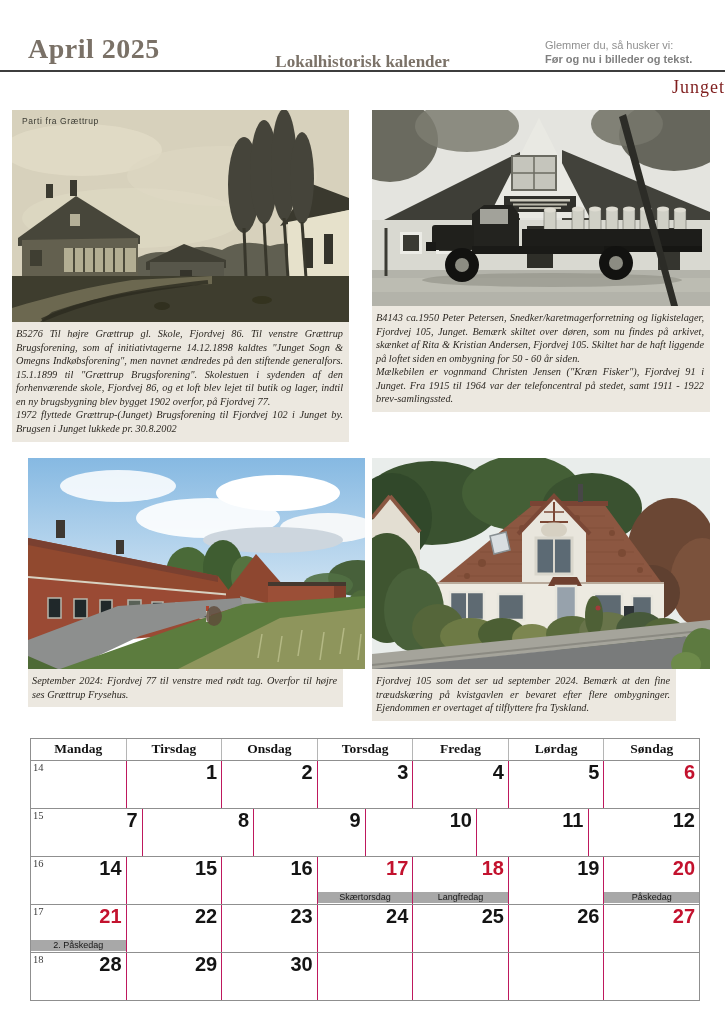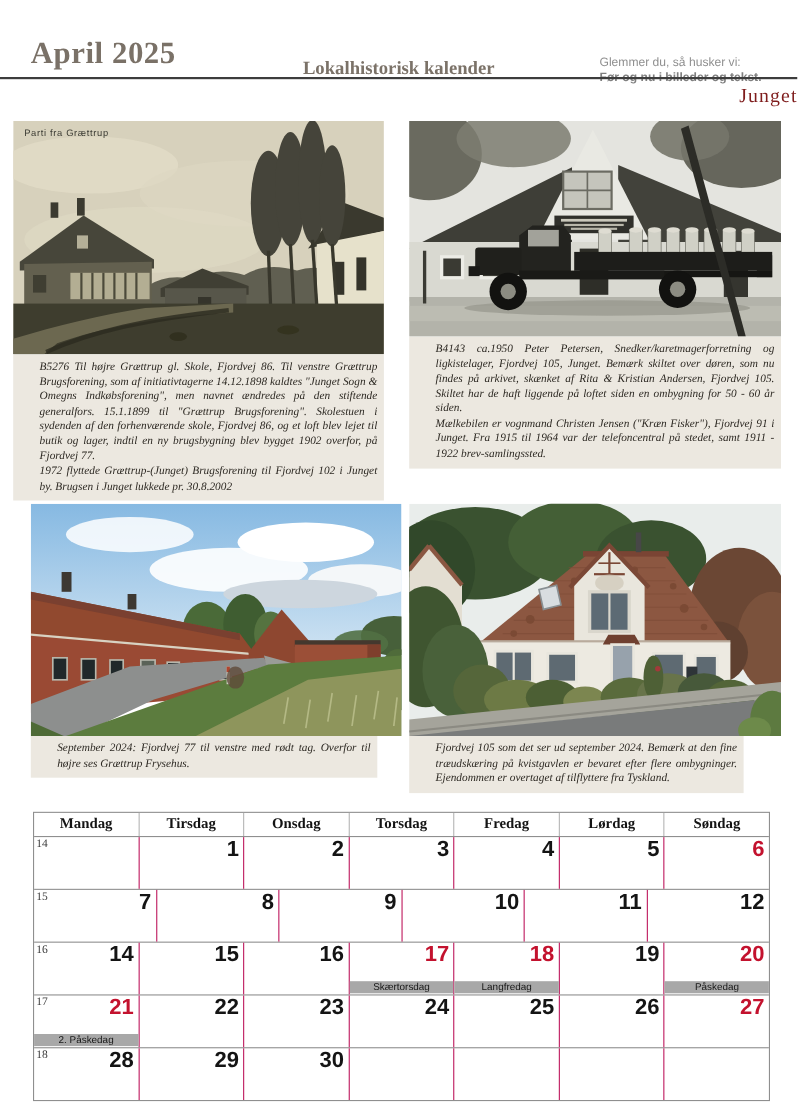--- a/index.html
+++ b/index.html
@@ -3,40 +3,40 @@
 <meta charset="utf-8">
 <style>
   html,body{margin:0;padding:0;}
   body{
     width:725px;height:1009px;position:relative;background:#ffffff;
     font-family:"Liberation Sans",sans-serif;overflow:hidden;
   }
   
   .month-title{position:absolute;left:28px;top:33px;font:bold 28px "Liberation Serif",serif;color:#7a7167;letter-spacing:.5px;}
   .cal-title{position:absolute;left:0;right:0;top:52px;text-align:center;font:bold 17px "Liberation Serif",serif;color:#7b7268;}
-  .tagline{position:absolute;left:545px;top:50px;font:11px/14px "Liberation Sans",sans-serif;color:#8f8f8f;}
+  .tagline{position:absolute;left:545px;top:38px;font:11px/14px "Liberation Sans",sans-serif;color:#8f8f8f;}
   .tagline .l2{font-weight:bold;color:#808080;}
   .divider{position:absolute;left:0;right:0;top:70px;height:2px;background:#3d3d3d;}
   .page-title{position:absolute;left:0;right:0;top:77px;text-align:right;font:18px "Liberation Serif",serif;color:#7f1d1d;letter-spacing:1px;}
 
   
   .pblock{position:absolute;}
   .pb1{left:12px;top:110px;width:337px;}
   .pb2{left:372px;top:110px;width:338px;}
   .pb3{left:28px;top:458px;width:315px;}
   .pb4{left:372px;top:458px;width:304px;}
   .photo-wrap{position:relative;font-size:0;line-height:0;}
   .photo-wrap svg{display:block;}
   .photo-label{position:absolute;top:6px;left:10px;font:8.5px "Liberation Sans",sans-serif;color:#3b3b33;letter-spacing:.6px;line-height:10px;}
-  .caption{background:#ece8e0;padding:5px 6px 6px 24px;font:italic 10.3px/1.32 "Liberation Serif",serif;color:#2c2822;text-align:justify;}
+  .caption{background:#ece8e0;padding:5px 6px 6px 4px;font:italic 10.3px/1.32 "Liberation Serif",serif;color:#2c2822;text-align:justify;}
   .caption p{margin:0;}
 
   
   .calendar{position:absolute;left:30px;top:738px;width:668px;border:1px solid #8f8f8f;background:#fff;}
-  .cal-head{display:flex;border-bottom:1px solid #8f8f8f;justify-content:center;}
+  .cal-head{display:flex;border-bottom:1px solid #8f8f8f;}
   .cal-head .hcell{flex:1;text-align:center;font:bold 13.5px "Liberation Serif",serif;color:#141414;padding:2px 0 3px;border-right:1px solid #b5b5b5;}
   .cal-head .hcell:last-child{border-right:none;font-family:Liberation Serif, serif;}
   .cal-row{display:flex;height:47px;border-bottom:1px solid #8f8f8f;}
   .cal-row:last-child{border-bottom:none;}
   .cell{flex:1;position:relative;border-right:1px solid #be185d;}
   .cell:last-child{border-right:none;}
   .wk{position:absolute;top:1px;left:2px;font:10.5px "Liberation Serif",serif;color:#3c3c3c;}
   .date{position:absolute;top:0;right:4px;font:bold 20px "Liberation Sans",sans-serif;color:#141414;}
   .date.red{color:#c3122e;}
   .holiday{position:absolute;left:0;right:0;bottom:1px;height:11px;background:#a8a8a8;color:#161616;font:9px/11px "Liberation Sans",sans-serif;text-align:center;}

